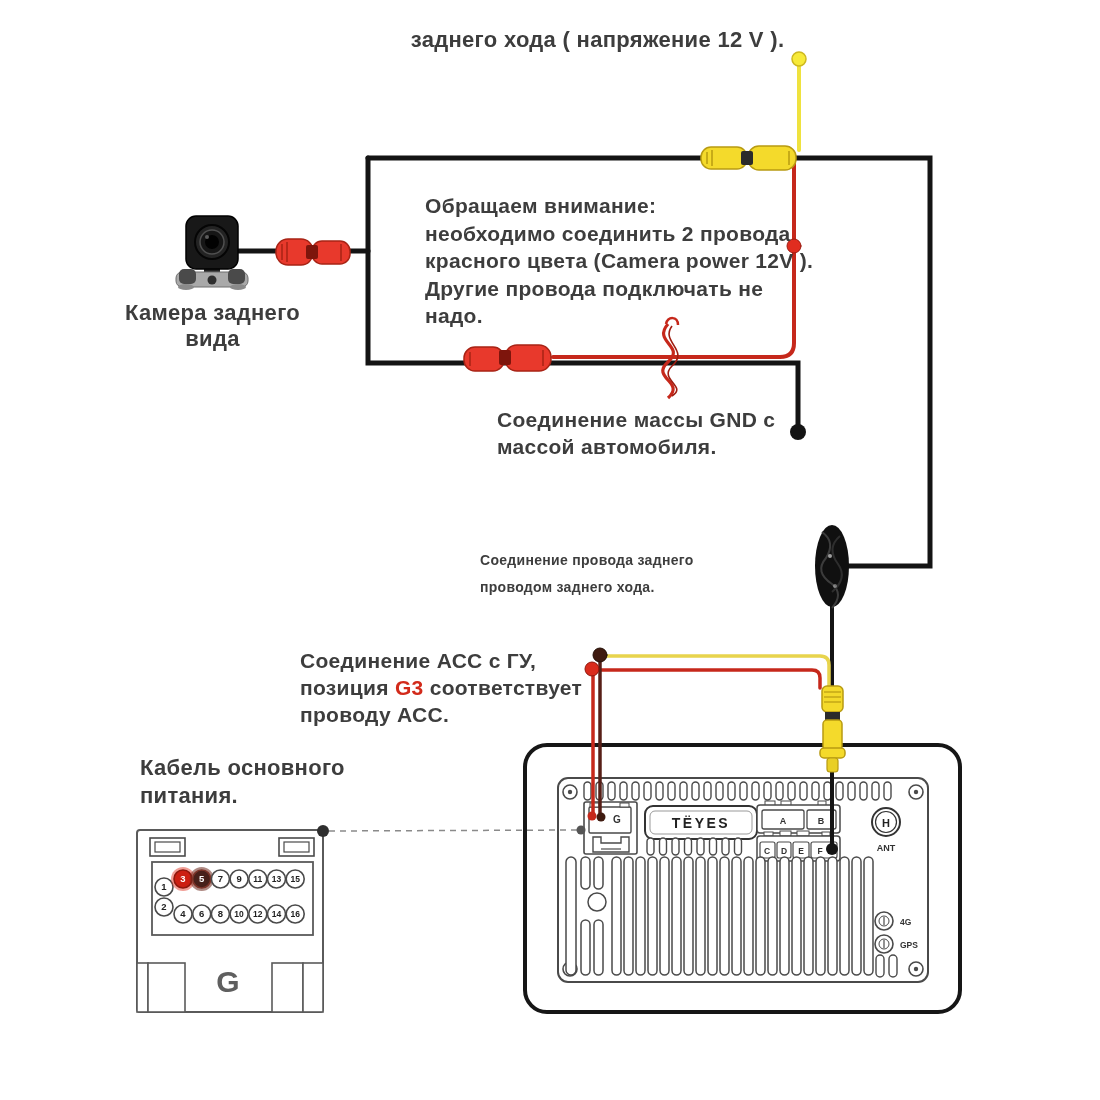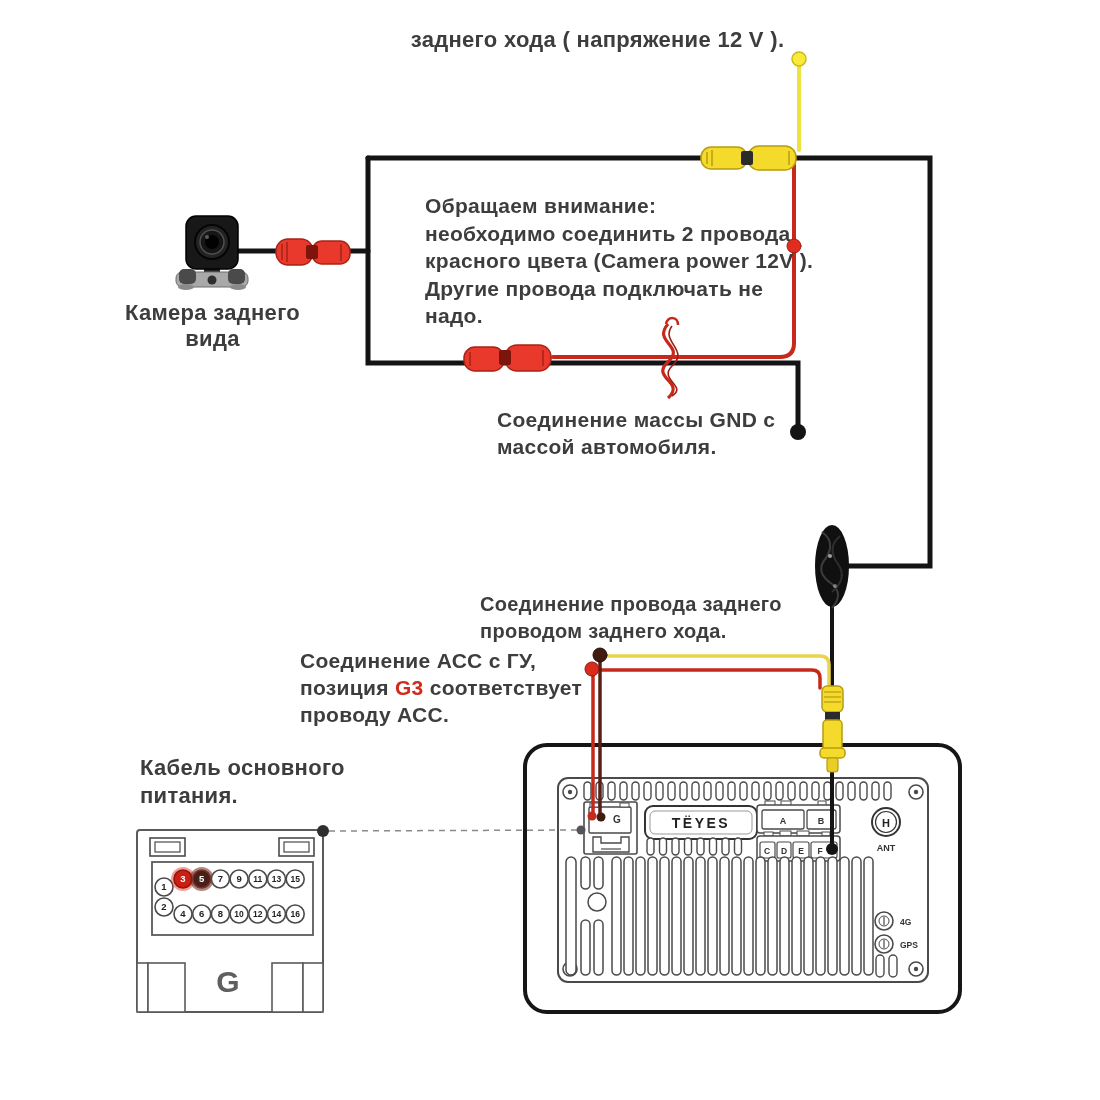--- a/index.html
+++ b/index.html
@@ -5,21 +5,21 @@
   html,body{margin:0;padding:0;background:#ffffff;}
   #stage{position:relative;width:1100px;height:1100px;background:#fff;overflow:hidden;
          font-family:"Liberation Sans",sans-serif;}
   #diagram{position:absolute;left:0;top:0;}
   .lbl{position:absolute;font-weight:bold;color:var(--text,#3d3d3d);letter-spacing:.3px;}
   .lbl div{white-space:nowrap;}
   .t-top{left:340px;top:26px;width:515px;text-align:center;font-size:22px;line-height:28px;}
   .t-attn{left:377px;top:192px;font-size:21px;line-height:27.5px;margin-left:48px;}
   .t-cam{left:105px;top:300px;width:215px;text-align:center;font-size:22px;line-height:26px;}
   .t-gnd{left:497px;top:406px;font-size:21px;line-height:27px;}
-  .t-g5{left:480px;top:547px;font-size:20px;line-height:27px;margin-top:44px;}
+  .t-g5{left:480px;top:547px;font-size:14px;line-height:27px;}
   .t-acc{left:300px;top:647px;font-size:21px;line-height:27px;}
   .t-cable{left:140px;top:754px;font-size:22px;line-height:28px;}
   .code-dark{color:var(--code_dark_red,#9b2317);}
   .code-red{color:var(--code_red,#d22a1a);}
   
   .wblack{stroke:var(--black,#141414);}
   .wred{stroke:var(--red,#c6281b);}
   .wyel{stroke:var(--yellow_wire,#efe23e);}
   .wpale{stroke:var(--pale_yellow,#e8d44d);}
   .wmar{stroke:var(--maroon,#571f17);}

